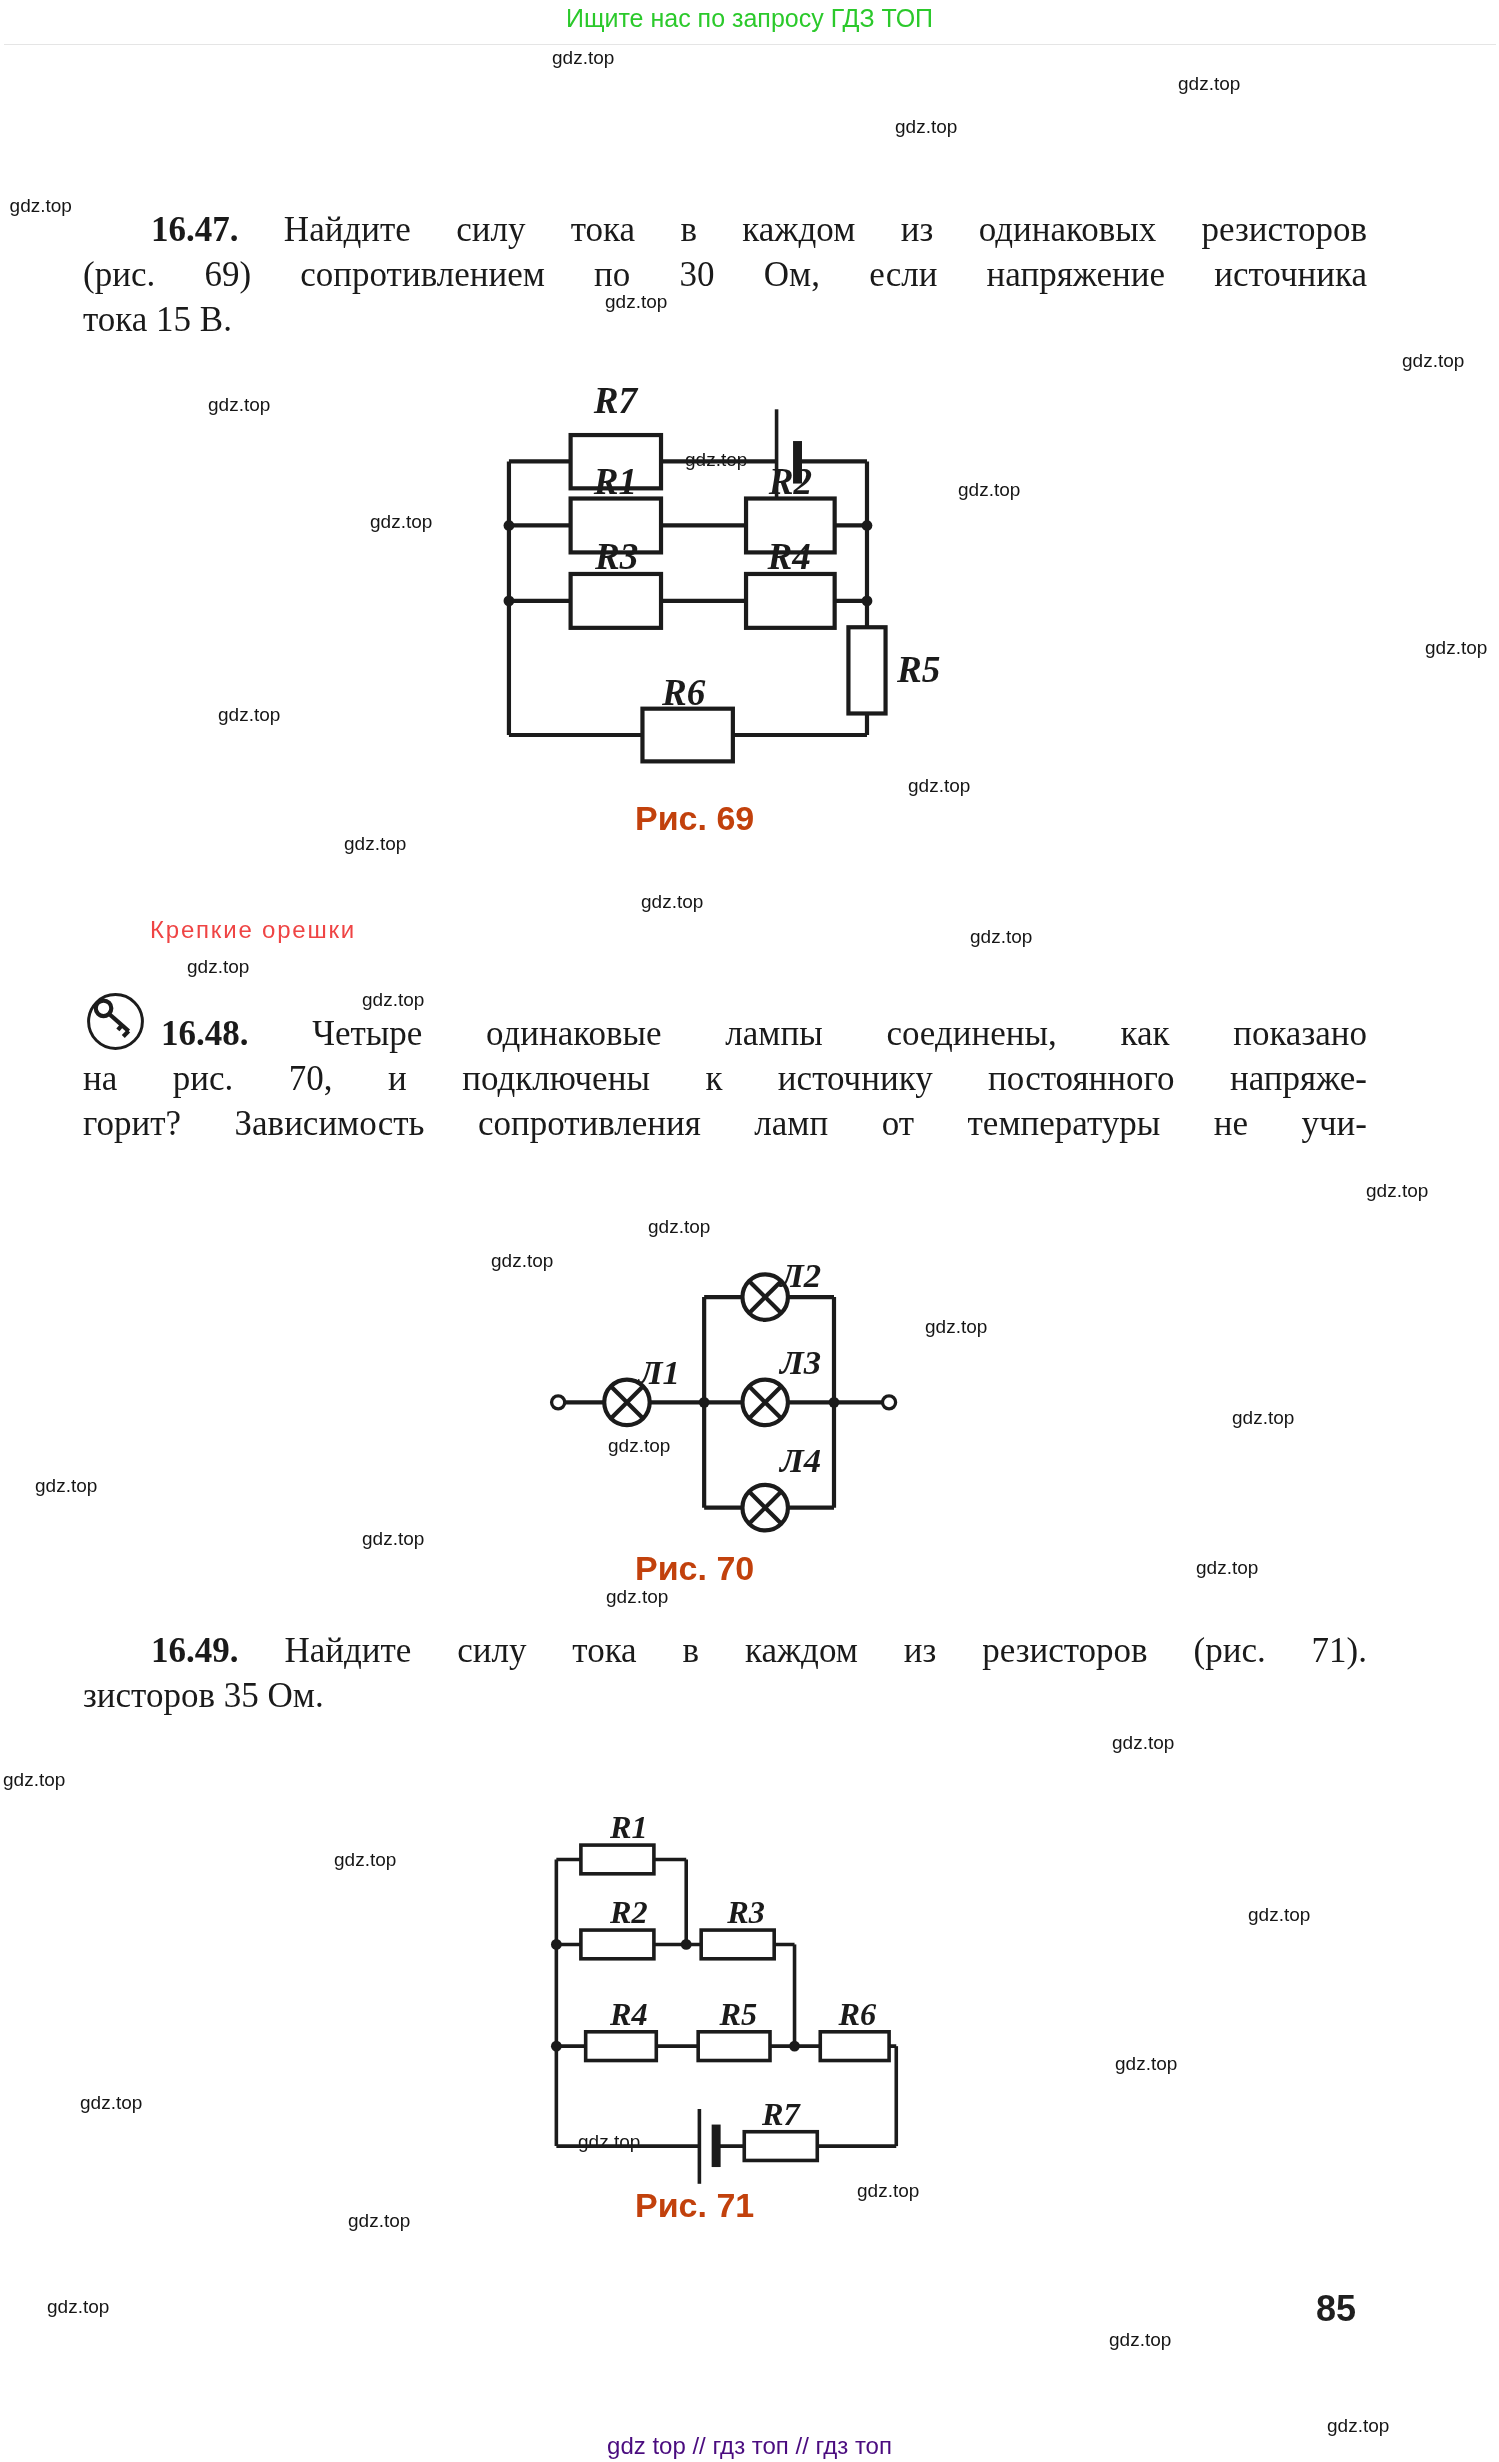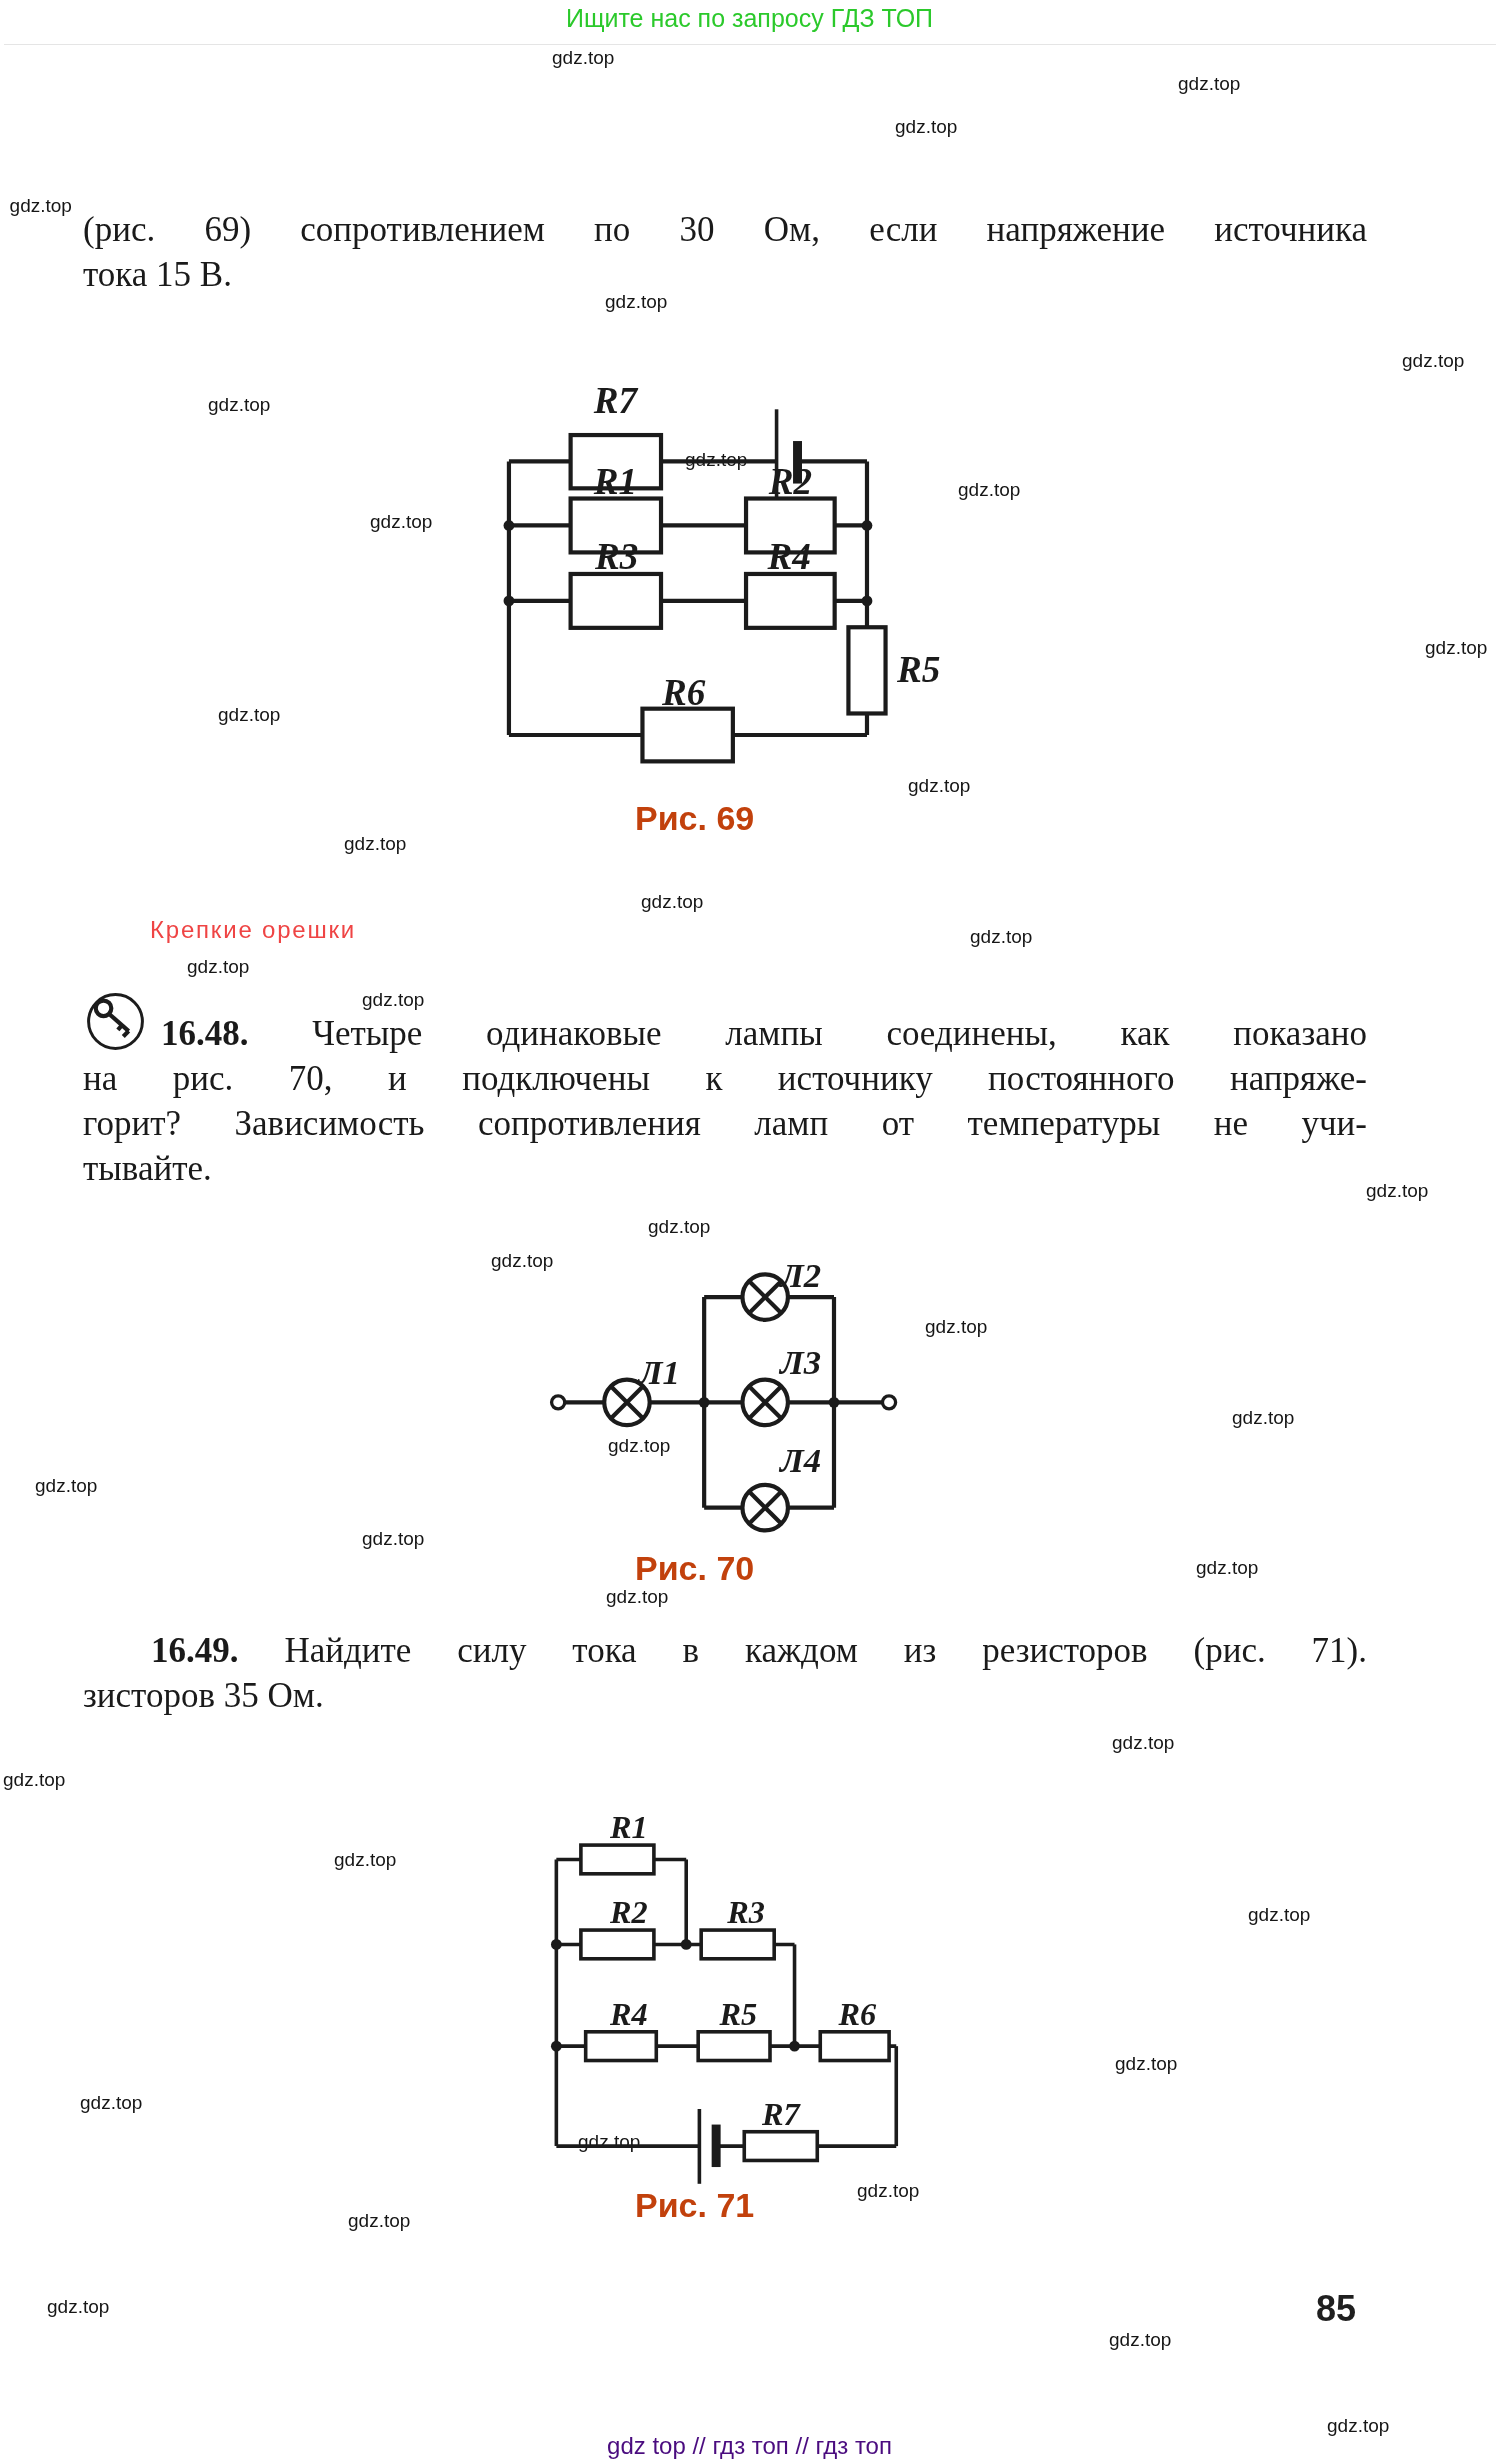--- a/index.html
+++ b/index.html
@@ -95,20 +95,21 @@
       <span class="wm" style="left: 80px; top: 2093px;">gdz.top</span>
       <span class="wm" style="left: 578px; top: 2132px;">gdz.top</span>
       <span class="wm" style="left: 857px; top: 2181px;">gdz.top</span>
       <span class="wm" style="left: 348px; top: 2211px;">gdz.top</span>
       <span class="wm" style="left: 47px; top: 2297px;">gdz.top</span>
       <span class="wm" style="left: 1109px; top: 2330px;">gdz.top</span>
       <span class="wm" style="left: 1327px; top: 2416px;">gdz.top</span>
     </div>
 
   <div class="para" style="top:207px;">
+    <div class="tline indent"><span class="pnum">16.47.</span><span> Найдите силу тока в каждом из одинаковых резисторов</span></div>
     <div class="tline">(рис. 69) сопротивлением по 30 Ом, если напряжение источника</div>
     <div class="tline last">тока 15 В.</div>
   </div>
 
   <svg style="left:479px;top:359px;" width="479" height="491" viewBox="800 600 800 820">
     <g>
       <line class="wire" x1="850" y1="771" x2="850" y2="1228"></line>
       <line class="wire" x1="850" y1="771" x2="1297" y2="771"></line>
       <line class="wire" x1="1332" y1="771" x2="1448" y2="771"></line>
       <line class="wire" x1="1448" y1="771" x2="1448" y2="1228"></line>
@@ -154,21 +155,20 @@
     <circle class="keyicon" cx="31" cy="29" r="13" stroke-width="7"></circle>
     <line class="keyicon" x1="40" y1="38" x2="73" y2="67" stroke-width="7"></line>
     <line class="keyicon" x1="73" y1="67" x2="64" y2="76" stroke-width="7"></line>
     <line class="keyicon" x1="62" y1="57" x2="55" y2="65" stroke-width="7"></line>
   </svg>
 
   <div class="para" style="top:1011px;">
     <div class="tline indent-icon"><span class="pnum">16.48.</span><span> Четыре одинаковые лампы соединены, как показано</span></div>
     <div class="tline">на рис. 70, и подключены к источнику постоянного напряже-</div>
     <div class="tline">горит? Зависимость сопротивления ламп от температуры не учи-</div>
-    <div class="tline last">тывайте.</div>
   </div>
 
   <svg style="left:527px;top:1245px;" width="395" height="365" viewBox="880 2080 660 610">
     <g>
       <line class="wire" x1="943" y1="2343" x2="1474" y2="2343"></line>
       <line class="wire" x1="1176" y1="2167" x2="1176" y2="2519"></line>
       <line class="wire" x1="1393" y1="2167" x2="1393" y2="2519"></line>
       <line class="wire" x1="1176" y1="2167" x2="1393" y2="2167"></line>
       <line class="wire" x1="1176" y1="2519" x2="1393" y2="2519"></line>
     </g>

